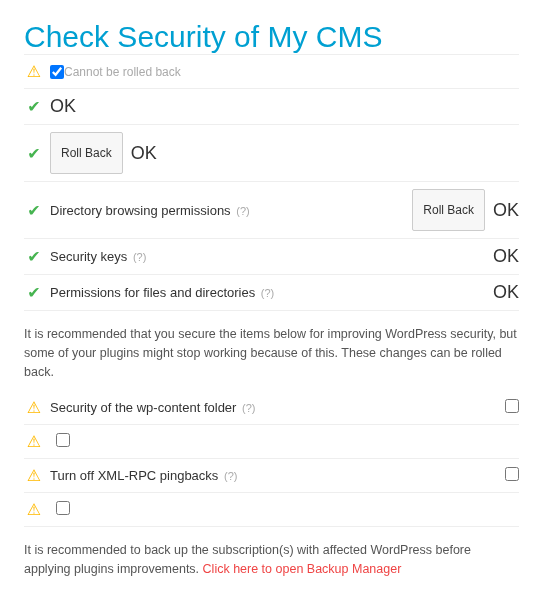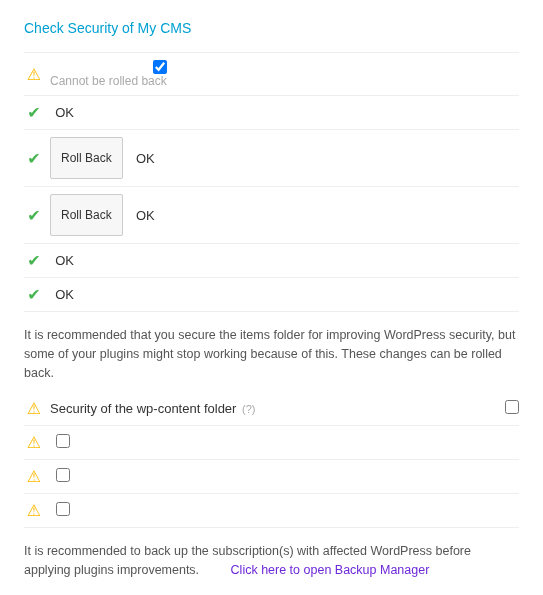--- a/index.html
+++ b/index.html
@@ -6,24 +6,23 @@
     body {
       font-family: Arial, sans-serif;
       font-size: 13px;
       color: #333;
       background: #fff;
       width: 543px;
       min-height: 595px;
       padding: 20px 24px 20px 24px;
     }
     h1 {
-      font-size: 14px;
+      font-size: 30px;
       font-weight: 400;
       color: #00a0d2;
-      margin-bottom: 16px;
     }
     .check-row {
       display: flex;
       align-items: center;
       padding: 7px 0;
       border-bottom: 1px solid #eee;
     }
     .check-row:first-child {
       border-top: 1px solid #eee;
     }
@@ -51,21 +50,21 @@
       font-size: 11px;
       margin-left: 2px;
     }
     .row-actions {
       display: flex;
       align-items: center;
       gap: 8px;
     }
     .status-ok {
       color: #333;
-      font-size: 13px;
+      font-size: 18px;
       min-width: 24px;
       text-align: right;
     }
     .rollback-btn {
       background: #f7f7f7;
       border: 1px solid #ccc;
       color: #333;
       font-size: 12px;
       padding: 13px 10px;
       cursor: pointer;
@@ -79,39 +78,38 @@
       width: 20px;
       text-align: right;
     }
     input[type="checkbox"] {
       width: 14px;
       height: 14px;
       cursor: pointer;
     }
     .admin-row-right {
       display: flex;
-      flex-direction: column;
+      flex-direction: row;
       align-items: flex-end;
     }
     .section-divider {
       margin: 14px 0 10px 0;
       font-size: 12.5px;
       color: #555;
       line-height: 1.5;
     }
     .bottom-note {
       margin: 14px 0 16px 0;
       font-size: 12.5px;
       color: #555;
       line-height: 1.5;
     }
     .bottom-note a {
-      color: #6d28d9;
+      color: #ef4444;
       text-decoration: none;
-      margin-left: 28px;
     }
     .footer-buttons {
       display: flex;
       justify-content: center;
       gap: 10px;
       padding-top: 4px;
       border-top: 1px solid #eee;
     }
     .btn-secure {
       background: #00a0d2;
@@ -164,53 +162,57 @@
     </div>
     <div class="check-row">
       <span class="icon"><span class="icon-ok">✔</span></span>
       <div class="row-actions">
         <button class="rollback-btn">Roll Back</button>
         <span class="status-ok">OK</span>
       </div>
     </div>
     <div class="check-row">
       <span class="icon"><span class="icon-ok">✔</span></span>
+      <span class="row-label">Directory browsing permissions <span class="help">(?)</span></span>
       <div class="row-actions">
         <button class="rollback-btn">Roll Back</button>
         <span class="status-ok">OK</span>
       </div>
     </div>
     <div class="check-row">
       <span class="icon"><span class="icon-ok">✔</span></span>
-      <div class="row-actions">
-        <span class="status-ok">OK</span>
-      </div>
-    </div>
-    <div class="check-row">
-      <span class="icon"><span class="icon-ok">✔</span></span>
+      <span class="row-label">Security keys <span class="help">(?)</span></span>
+      <div class="row-actions">
+        <span class="status-ok">OK</span>
+      </div>
+    </div>
+    <div class="check-row">
+      <span class="icon"><span class="icon-ok">✔</span></span>
+      <span class="row-label">Permissions for files and directories <span class="help">(?)</span></span>
       <div class="row-actions">
         <span class="status-ok">OK</span>
       </div>
     </div>
   </div>
 
-<div class="section-divider">It is recommended that you secure the items folder for improving WordPress security, but some of your plugins might stop working because of this. These changes can be rolled back.</div>
+<div class="section-divider">It is recommended that you secure the items below for improving WordPress security, but some of your plugins might stop working because of this. These changes can be rolled back.</div>
 
 <div class="warn-rows" id="warn-rows">
     <div class="warn-row">
       <span class="icon"><span class="icon-warn">⚠</span></span>
       <span class="row-label">Security of the wp-content folder <span class="help">(?)</span></span>
       <div class="checkbox-col"><input type="checkbox" style=""></div>
     </div>
     <div class="warn-row">
       <span class="icon"><span class="icon-warn">⚠</span></span>
       <div class="checkbox-col"><input type="checkbox" style=""></div>
     </div>
     <div class="warn-row">
       <span class="icon"><span class="icon-warn">⚠</span></span>
+      <span class="row-label">Turn off XML-RPC pingbacks <span class="help">(?)</span></span>
       <div class="checkbox-col"><input type="checkbox" style=""></div>
     </div>
     <div class="warn-row">
       <span class="icon"><span class="icon-warn">⚠</span></span>
       <div class="checkbox-col"><input type="checkbox" style=""></div>
     </div>
   </div>
 
 <div class="bottom-note">
   <span>It is recommended to back up the subscription(s) with affected WordPress before applying plugins improvements.</span>

